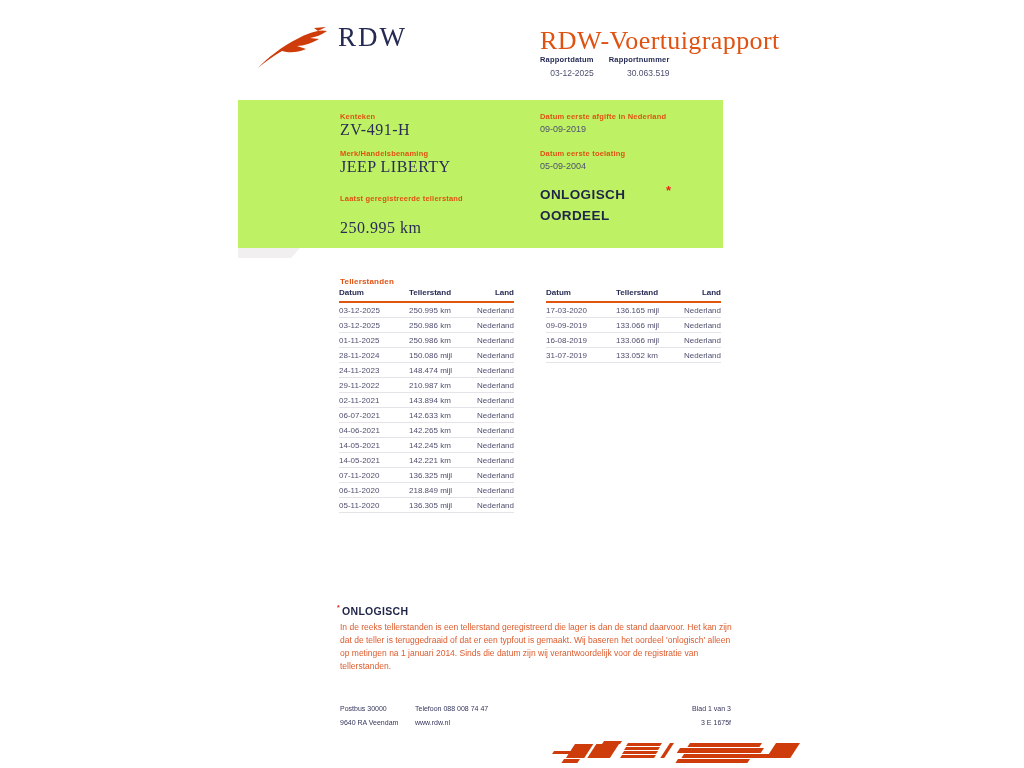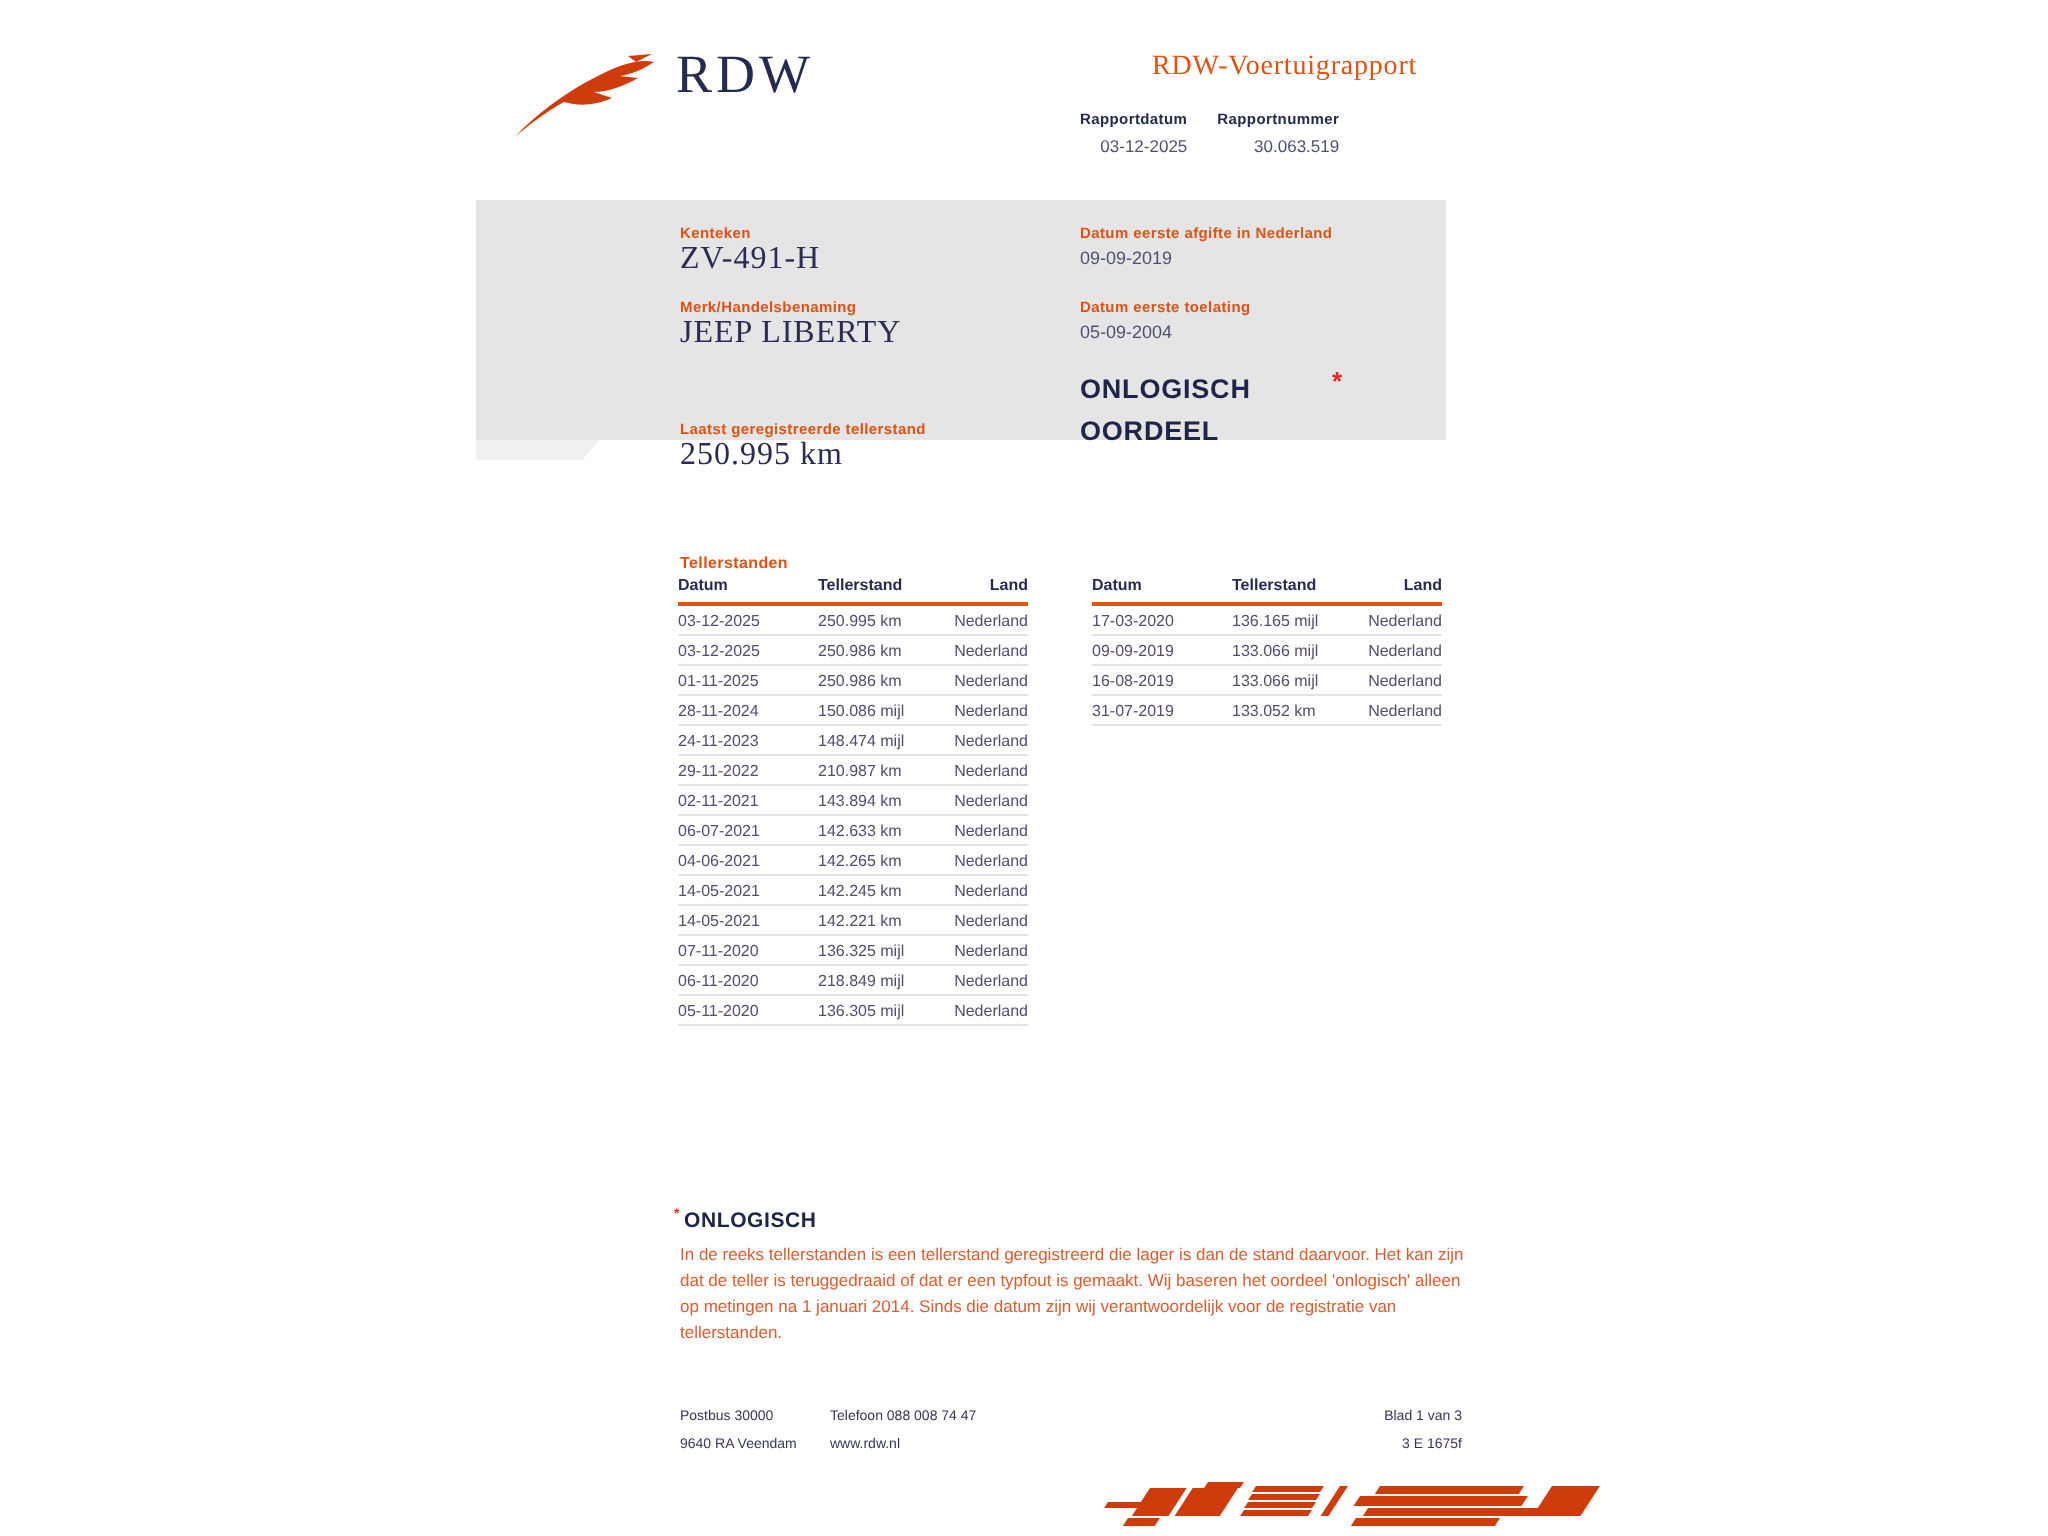--- a/index.html
+++ b/index.html
@@ -5,28 +5,28 @@
   * { margin:0; padding:0; box-sizing:border-box; }
   html,body { width:1024px; height:768px; background:#ffffff; }
   body { font-family:"Liberation Sans", sans-serif; position:relative; overflow:hidden; }
   .abs { position:absolute; }
 
   
   .logo-svg { position:absolute; left:256px; top:25px; width:80px; height:45px; }
   .logo-text { position:absolute; left:338px; top:22px; font-family:"Liberation Serif", serif;
                font-size:27px; color:#252a52; letter-spacing:2px; }
   .doc-title { position:absolute; left:540px; top:26px; font-family:"Liberation Serif", serif;
-               font-size:14px; color:#df5212; letter-spacing:0.4px;margin-left:36px; }
+               font-size:26px; color:#df5212; letter-spacing:0.4px; }
   .report-meta { position:absolute; left:540px; top:55px; display:flex;text-align:right; }
   .meta-col { margin-right:15px; min-width:52px; }
   .meta-label { font-size:7.5px; font-weight:bold; color:#252a52; letter-spacing:0.2px; }
   .meta-value { font-size:8.5px; color:#4e5070; margin-top:4px; }
 
   
-  .vehicle-box { position:absolute; left:238px; top:100px; width:485px; height:120px; background:#e5e5e5; }
+  .vehicle-box { position:absolute; left:238px; top:100px; width:485px; height:148px; background:#bef264; }
   .vehicle-box::after { content:""; position:absolute; left:0; top:100%; width:62px; height:10px;
                         background:#f1efef; clip-path:polygon(0 0,100% 0,calc(100% - 9px) 100%,0 100%); }
   .olabel { font-size:7.5px; font-weight:bold; color:#df5212; letter-spacing:0.2px; }
   .bigval { font-family:"Liberation Serif", serif; font-size:16px; color:#2a2c55; letter-spacing:0.5px; }
   .smallval { font-size:9px; color:#4e5070; }
   .oordeel { font-size:13.5px; font-weight:bold; color:#1f2449; line-height:20.5px; letter-spacing:0.4px; }
   .asterisk-red { color:#e8281e; font-weight:bold; }
 
   
   .section-heading { position:absolute; left:340px; top:277px; font-size:8px; font-weight:bold;
@@ -81,21 +81,21 @@
     <div class="meta-label">Rapportnummer</div>
     <div class="meta-value">30.063.519</div>
   </div>
 </div>
 
 <div class="vehicle-box">
   <div class="abs olabel" style="left:102px; top:12px;">Kenteken</div>
   <div class="abs bigval" style="left:102px; top:21px;">ZV-491-H</div>
   <div class="abs olabel" style="left:102px; top:49px;">Merk/Handelsbenaming</div>
   <div class="abs bigval" style="left:102px; top:58px;">JEEP LIBERTY</div>
-  <div class="abs olabel" style="left:102px; top:110px;">Laatst geregistreerde tellerstand</div>
+  <div class="abs olabel" style="left:102px; top:94px;">Laatst geregistreerde tellerstand</div>
   <div class="abs bigval" style="left:102px; top:119px;">250.995 km</div>
 
   <div class="abs olabel" style="left:302px; top:12px;">Datum eerste afgifte in Nederland</div>
   <div class="abs smallval" style="left:302px; top:24px;">09-09-2019</div>
   <div class="abs olabel" style="left:302px; top:49px;">Datum eerste toelating</div>
   <div class="abs smallval" style="left:302px; top:61px;">05-09-2004</div>
 
   <div class="abs oordeel" style="left:302px; top:85px;">
     <div>ONLOGISCH</div>
     <div>OORDEEL</div>

